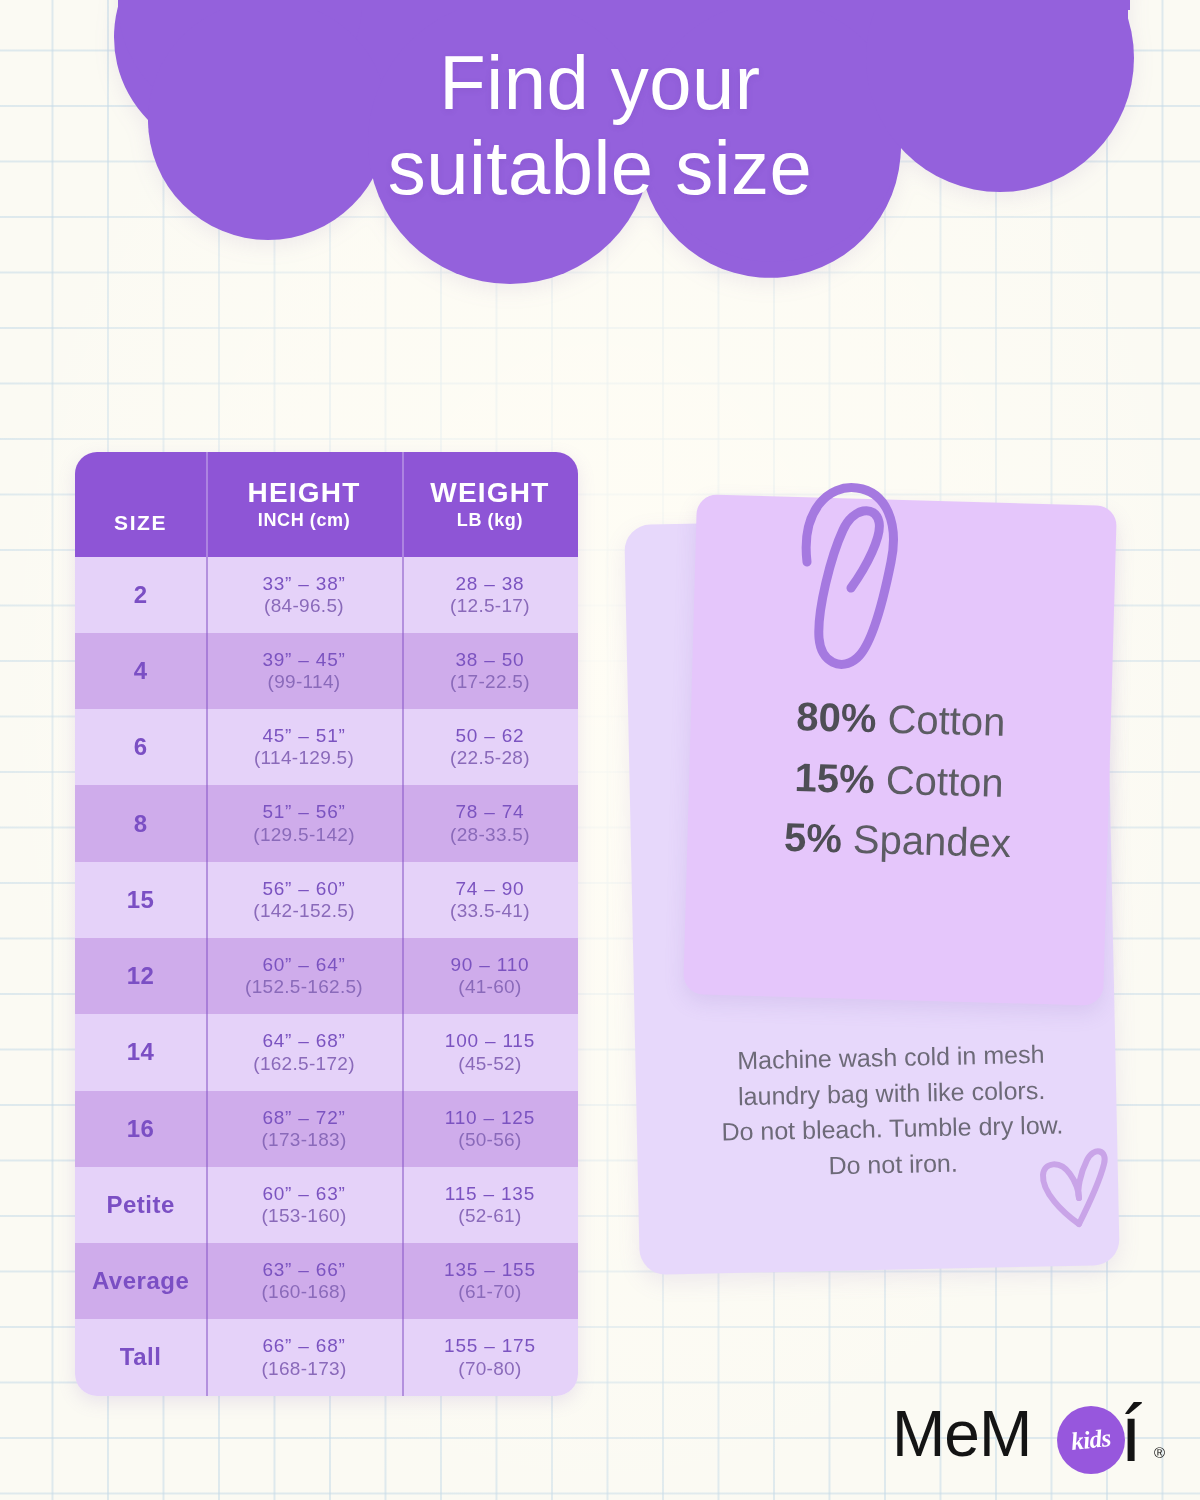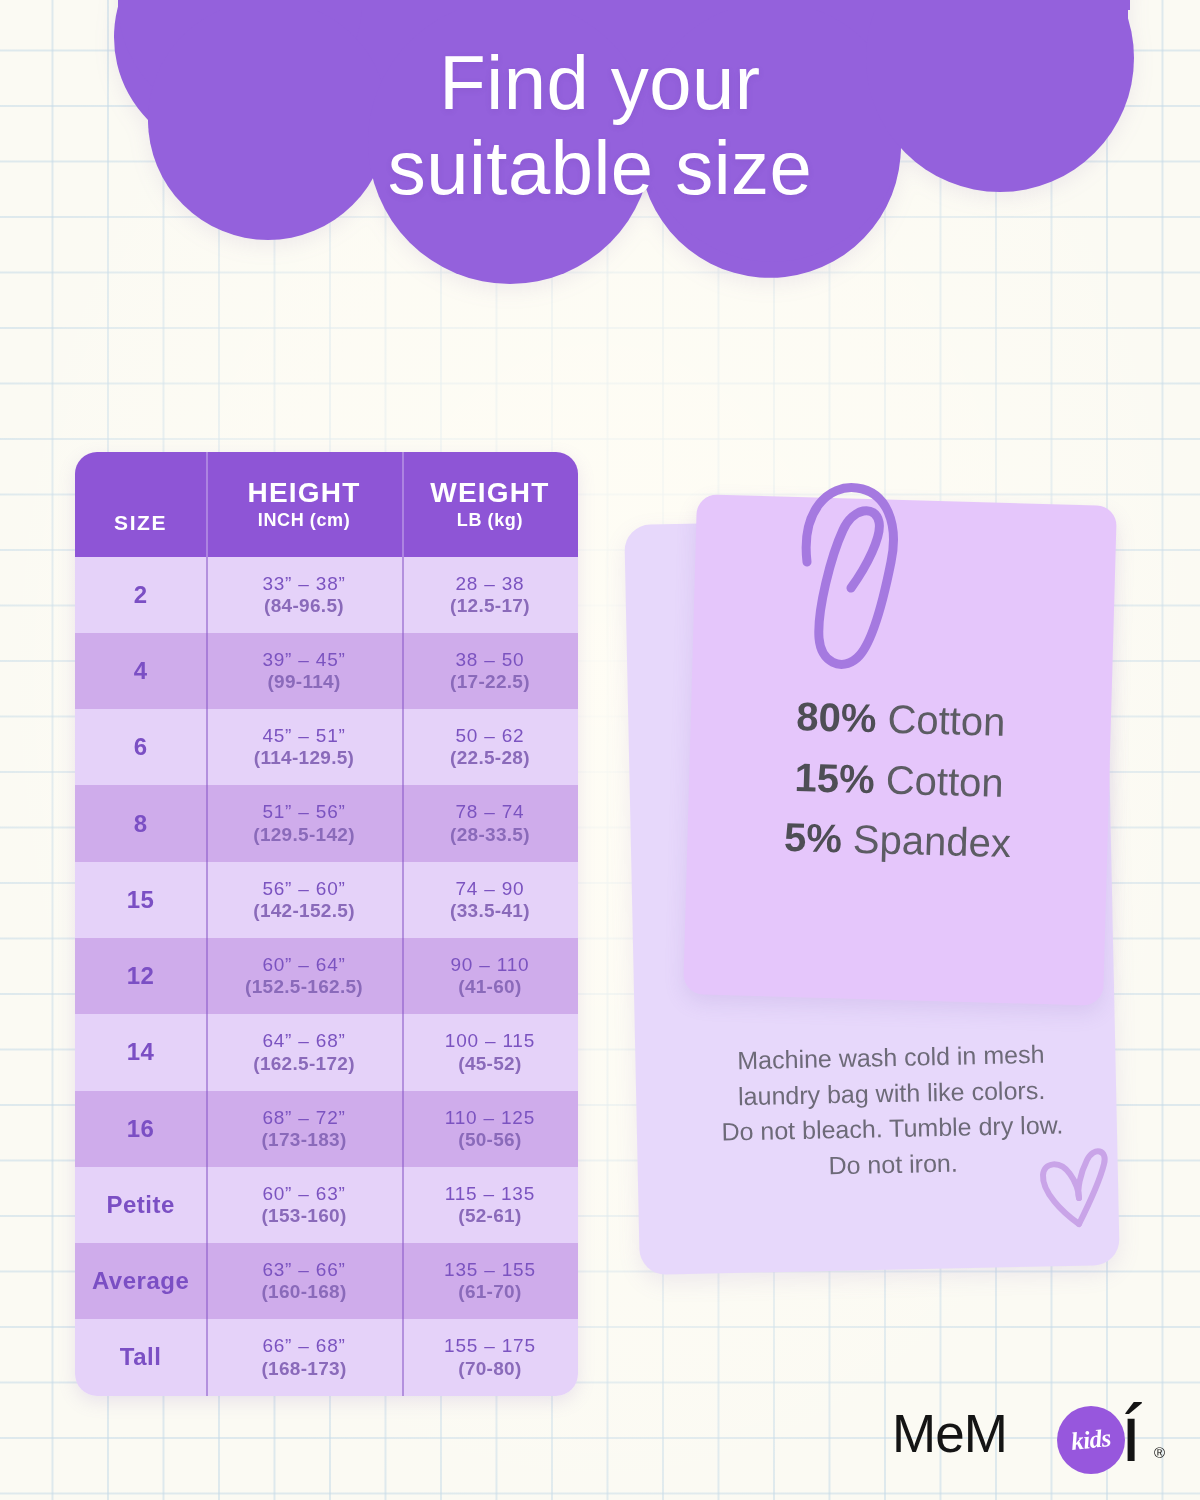--- a/index.html
+++ b/index.html
@@ -80,21 +80,21 @@
 
   
   .row-light{background:#e5d2f9;}
   .row-dark{background:#cfaceb;}
   .trow.body .tcell{padding:16px 4px 16px;}
   .cell-size{
     color:#7b4fc4;font-size:24px;font-weight:700;letter-spacing:.5px;
     display:flex;align-items:center;justify-content:center;height:100%;
   }
   .cell-main{color:#7b53c0;font-size:19px;font-weight:400;letter-spacing:.8px;line-height:1.12;}
-  .cell-sub{color:#8a6aba;font-size:19px;font-weight:700;letter-spacing:.3px;margin-top:1px;}
+  .cell-sub{color:#8a6aba;font-size:19px;font-weight:400;letter-spacing:.3px;margin-top:1px;}
 
   
   #care-area{position:absolute;left:632px;top:500px;width:500px;height:780px;}
   #card-back{
     position:absolute;left:0px;top:20px;width:480px;height:750px;
     background:#e7d8fb;border-radius:26px;
     transform:rotate(-1.2deg);
     box-shadow:0 8px 22px rgba(140,110,190,.13);
   }
   #card-front{
@@ -124,21 +124,21 @@
 
   #paperclip{position:absolute;left:155px;top:-30px;width:130px;height:210px;}
   #heart-doodle{position:absolute;left:400px;top:640px;width:95px;height:95px;}
 
   
   #brand-logo{
     position:absolute;left:892px;top:1382px;width:280px;height:104px;
   }
   #logo-text{
     position:absolute;left:0;top:0;
-    font-size:53px;font-weight:400;color:#141414;
+    font-size:64px;font-weight:400;color:#141414;
     letter-spacing:-1px;font-family:"Liberation Sans", sans-serif;
     line-height:104px;
   }
   #kids-badge{
     position:absolute;left:165px;top:24px;width:68px;height:68px;
     border-radius:50%;background:#9757dd;
     display:flex;align-items:center;justify-content:center;
   }
   #kids-badge span{
     color:#fff;font-size:25px;font-style:italic;font-weight:700;

